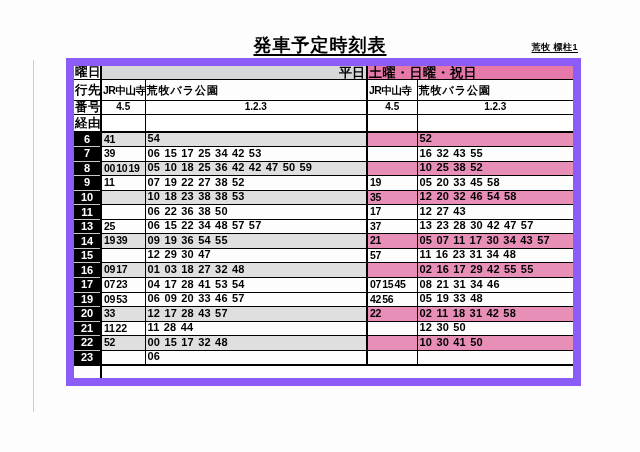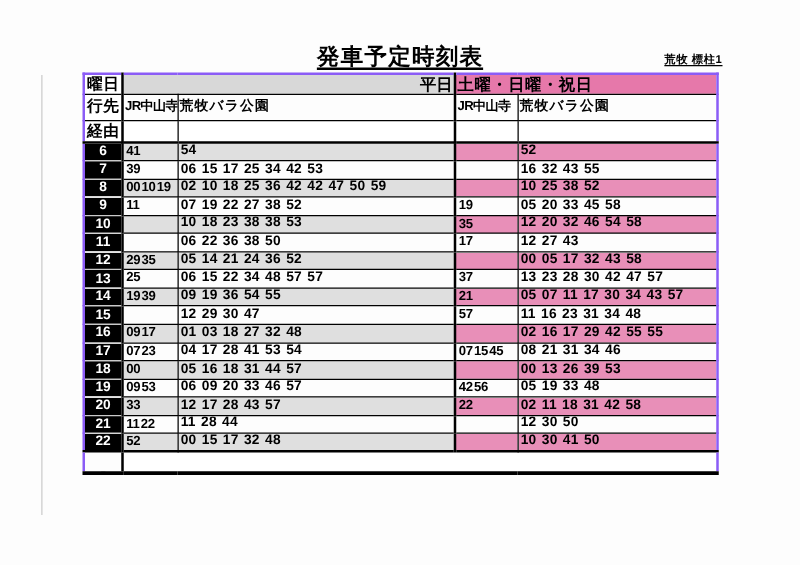--- a/index.html
+++ b/index.html
@@ -20,21 +20,21 @@
     letter-spacing: 0.5px;
   }
   .fold-line {
     position: absolute; left: 33px; top: 60px; width: 1px; height: 352px;
     background: #cccccc;
   }
 
   .table-wrap { position: absolute; left: 66px; top: 58px; }
   table.timetable {
     border-collapse: collapse; table-layout: fixed; width: 507px;
-    border: 2px solid #8b5cf6;
+    border: 8px solid #8b5cf6;
   }
   td {
     border: 1px solid #000; padding: 0 1px;
     vertical-align: middle; line-height: 1; overflow: hidden; white-space: nowrap;
   }
 
   
   col.c-label { width: 31px; }
   col.c-wdjr  { width: 44px; }
   col.c-wdpk  { width: 222px; }
@@ -116,20 +116,27 @@
           <td class="wd-head col-sep" colspan="2">平日</td>
           <td class="hol-head" colspan="2">土曜・日曜・祝日</td>
         </tr>
         <tr class="r-dest">
           <td class="lbl col-sep">行先</td>
           <td class="dest dest-jr">JR中山寺</td>
           <td class="dest dest-park col-sep">荒牧バラ公園</td>
           <td class="dest dest-jr">JR中山寺</td>
           <td class="dest dest-park">荒牧バラ公園</td>
         </tr>
+        <tr class="r-num">
+          <td class="lbl col-sep">番号</td>
+          <td class="num">4.5</td>
+          <td class="num col-sep">1.2.3</td>
+          <td class="num">4.5</td>
+          <td class="num">1.2.3</td>
+        </tr>
         <tr class="r-via">
           <td class="lbl col-sep">経由</td>
           <td class="via-cell"></td>
           <td class="via-cell col-sep"></td>
           <td class="via-cell"></td>
           <td class="via-cell"></td>
         </tr>
       <tr class="hour-row shaded">
     <td class="hour-cell col-sep">6</td>
     <td class="t jr">41</td>
@@ -140,21 +147,21 @@
           <tr class="hour-row">
     <td class="hour-cell col-sep">7</td>
     <td class="t jr">39</td>
     <td class="t park col-sep">06 15 17 25 34 42 53</td>
     <td class="t jr"></td>
     <td class="t park">16 32 43 55</td>
   </tr>
           <tr class="hour-row shaded">
     <td class="hour-cell col-sep">8</td>
     <td class="t jr">00 10 19</td>
-    <td class="t park col-sep">02 10 18 25 36 42 42 47 50 59</td>
+    <td class="t park col-sep">05 10 18 25 36 42 42 47 50 59</td>
     <td class="t jr"></td>
     <td class="t park">10 25 38 52</td>
   </tr>
           <tr class="hour-row">
     <td class="hour-cell col-sep">9</td>
     <td class="t jr">11</td>
     <td class="t park col-sep">07 19 22 27 38 52</td>
     <td class="t jr">19</td>
     <td class="t park">05 20 33 45 58</td>
   </tr>
@@ -165,27 +172,20 @@
     <td class="t jr">35</td>
     <td class="t park">12 20 32 46 54 58</td>
   </tr>
           <tr class="hour-row">
     <td class="hour-cell col-sep">11</td>
     <td class="t jr"></td>
     <td class="t park col-sep">06 22 36 38 50</td>
     <td class="t jr">17</td>
     <td class="t park">12 27 43</td>
   </tr>
-          <tr class="hour-row shaded">
-    <td class="hour-cell col-sep">12</td>
-    <td class="t jr">29 35</td>
-    <td class="t park col-sep">05 14 21 24 36 52</td>
-    <td class="t jr"></td>
-    <td class="t park">00 05 17 32 43 58</td>
-  </tr>
           <tr class="hour-row">
     <td class="hour-cell col-sep">13</td>
     <td class="t jr">25</td>
     <td class="t park col-sep">06 15 22 34 48 57 57</td>
     <td class="t jr">37</td>
     <td class="t park">13 23 28 30 42 47 57</td>
   </tr>
           <tr class="hour-row shaded">
     <td class="hour-cell col-sep">14</td>
     <td class="t jr">19 39</td>
@@ -207,27 +207,20 @@
     <td class="t jr"></td>
     <td class="t park">02 16 17 29 42 55 55</td>
   </tr>
           <tr class="hour-row">
     <td class="hour-cell col-sep">17</td>
     <td class="t jr">07 23</td>
     <td class="t park col-sep">04 17 28 41 53 54</td>
     <td class="t jr">07 15 45</td>
     <td class="t park">08 21 31 34 46</td>
   </tr>
-          <tr class="hour-row shaded">
-    <td class="hour-cell col-sep">18</td>
-    <td class="t jr">00</td>
-    <td class="t park col-sep">05 16 18 31 44 57</td>
-    <td class="t jr"></td>
-    <td class="t park">00 13 26 39 53</td>
-  </tr>
           <tr class="hour-row">
     <td class="hour-cell col-sep">19</td>
     <td class="t jr">09 53</td>
     <td class="t park col-sep">06 09 20 33 46 57</td>
     <td class="t jr">42 56</td>
     <td class="t park">05 19 33 48</td>
   </tr>
           <tr class="hour-row shaded">
     <td class="hour-cell col-sep">20</td>
     <td class="t jr">33</td>
@@ -242,20 +235,27 @@
     <td class="t jr"></td>
     <td class="t park">12 30 50</td>
   </tr>
           <tr class="hour-row shaded">
     <td class="hour-cell col-sep">22</td>
     <td class="t jr">52</td>
     <td class="t park col-sep">00 15 17 32 48</td>
     <td class="t jr"></td>
     <td class="t park">10 30 41 50</td>
   </tr>
+          <tr class="hour-row">
+    <td class="hour-cell col-sep">23</td>
+    <td class="t jr"></td>
+    <td class="t park col-sep">06</td>
+    <td class="t jr"></td>
+    <td class="t park"></td>
+  </tr>
         </tbody>
       <tbody id="legend-body">
         <tr class="r-legend">
           <td class="legend-lbl col-sep"><span>凡例</span></td>
           <td class="legend-empty" colspan="4"></td>
         </tr>
       </tbody>
     </table>
   </div>
 

